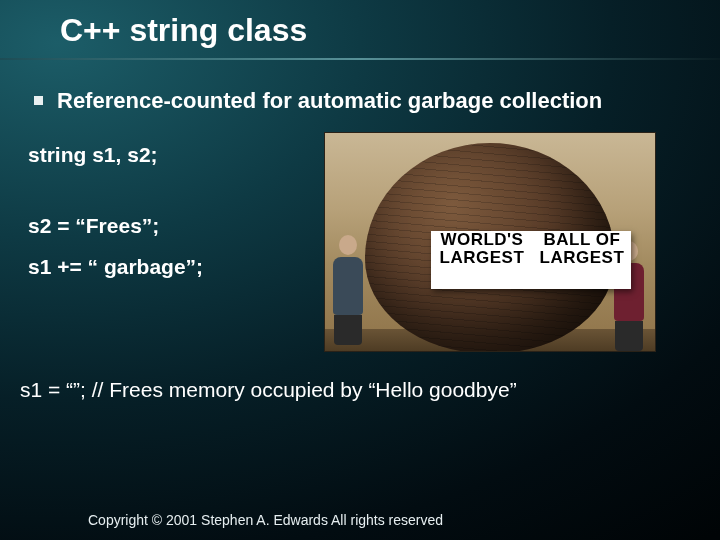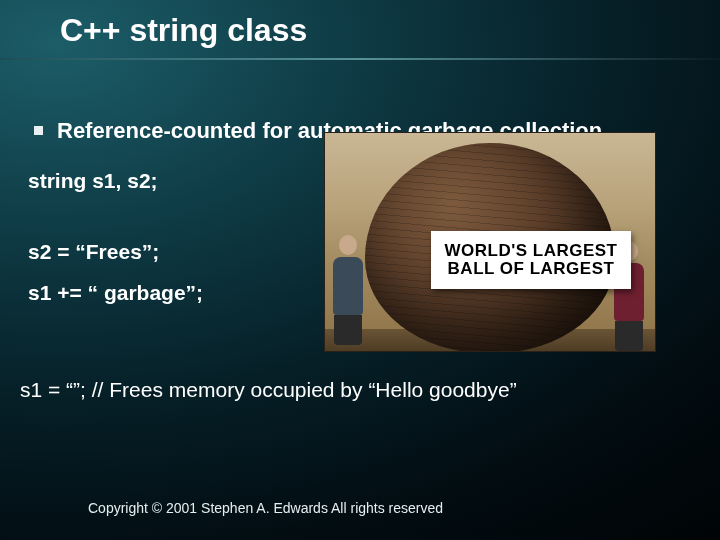--- a/index.html
+++ b/index.html
@@ -41,36 +41,35 @@
     background: linear-gradient(to right, #1e4a52 0%, #6aa7ad 50%, #0a1d22 100%);
     opacity: 0.8;
   }
   .bullet-row {
     position: absolute;
     top: 88px;
     left: 34px;
     right: 24px;
     font-size: 22px;
     font-weight: 700;
-    margin-top: 30px;
   }
   .bullet-row .sq {
     display: inline-block;
     width: 9px;
     height: 9px;
     background: #e8f0f1;
     margin-right: 14px;
     vertical-align: middle;
     position: relative;
     top: -2px;
   }
   .codecol {
     position: absolute;
     left: 28px;
-    top: 168px;
+    top: 142px;
     font-size: 21px;
     font-weight: 700;
     line-height: 1.2;
   }
   .codecol .line { margin-bottom: 28px; white-space: nowrap; }
   .codecol .line.tight { margin-bottom: 16px; }
   .lastline {
     position: absolute;
     left: 20px;
     top: 378px;
@@ -113,21 +112,21 @@
     position: absolute;
     left: 106px; top: 98px;
     width: 200px; height: 58px;
     background: #ffffff;
     color: #000000;
     font-family: Arial, Helvetica, sans-serif;
     font-weight: 900;
     text-align: center;
     box-shadow: 2px 3px 6px rgba(0,0,0,0.5);
     display: flex;
-    flex-direction: column;
+    flex-direction: row;
     justify-content: center;
     line-height: 1.05;
     font-size: 17px;
     letter-spacing: 0.5px;
   }
   .photo .personL, .photo .personR {
     position: absolute;
     bottom: 6px;
     width: 34px; height: 110px;
   }
@@ -147,21 +146,21 @@
     width: 28px; height: 30px; margin: 0 auto;
     background: #2a2a2a; border-radius: 0 0 4px 4px;
   }
   .photo .ground {
     position:absolute; left:0; right:0; bottom:0; height:22px;
     background: linear-gradient(#6a5436, #4e3c24);
   }
   .copyright {
     position: absolute;
     left: 88px;
-    bottom: 24px;
+    bottom: 12px;
     font-size: 14px;
     color: #e6eef0;
     font-weight: 400;
   }
   .comment { color: #ffffff; }
 </style>
 </head>
 <body>
 
 <div class="slide">

